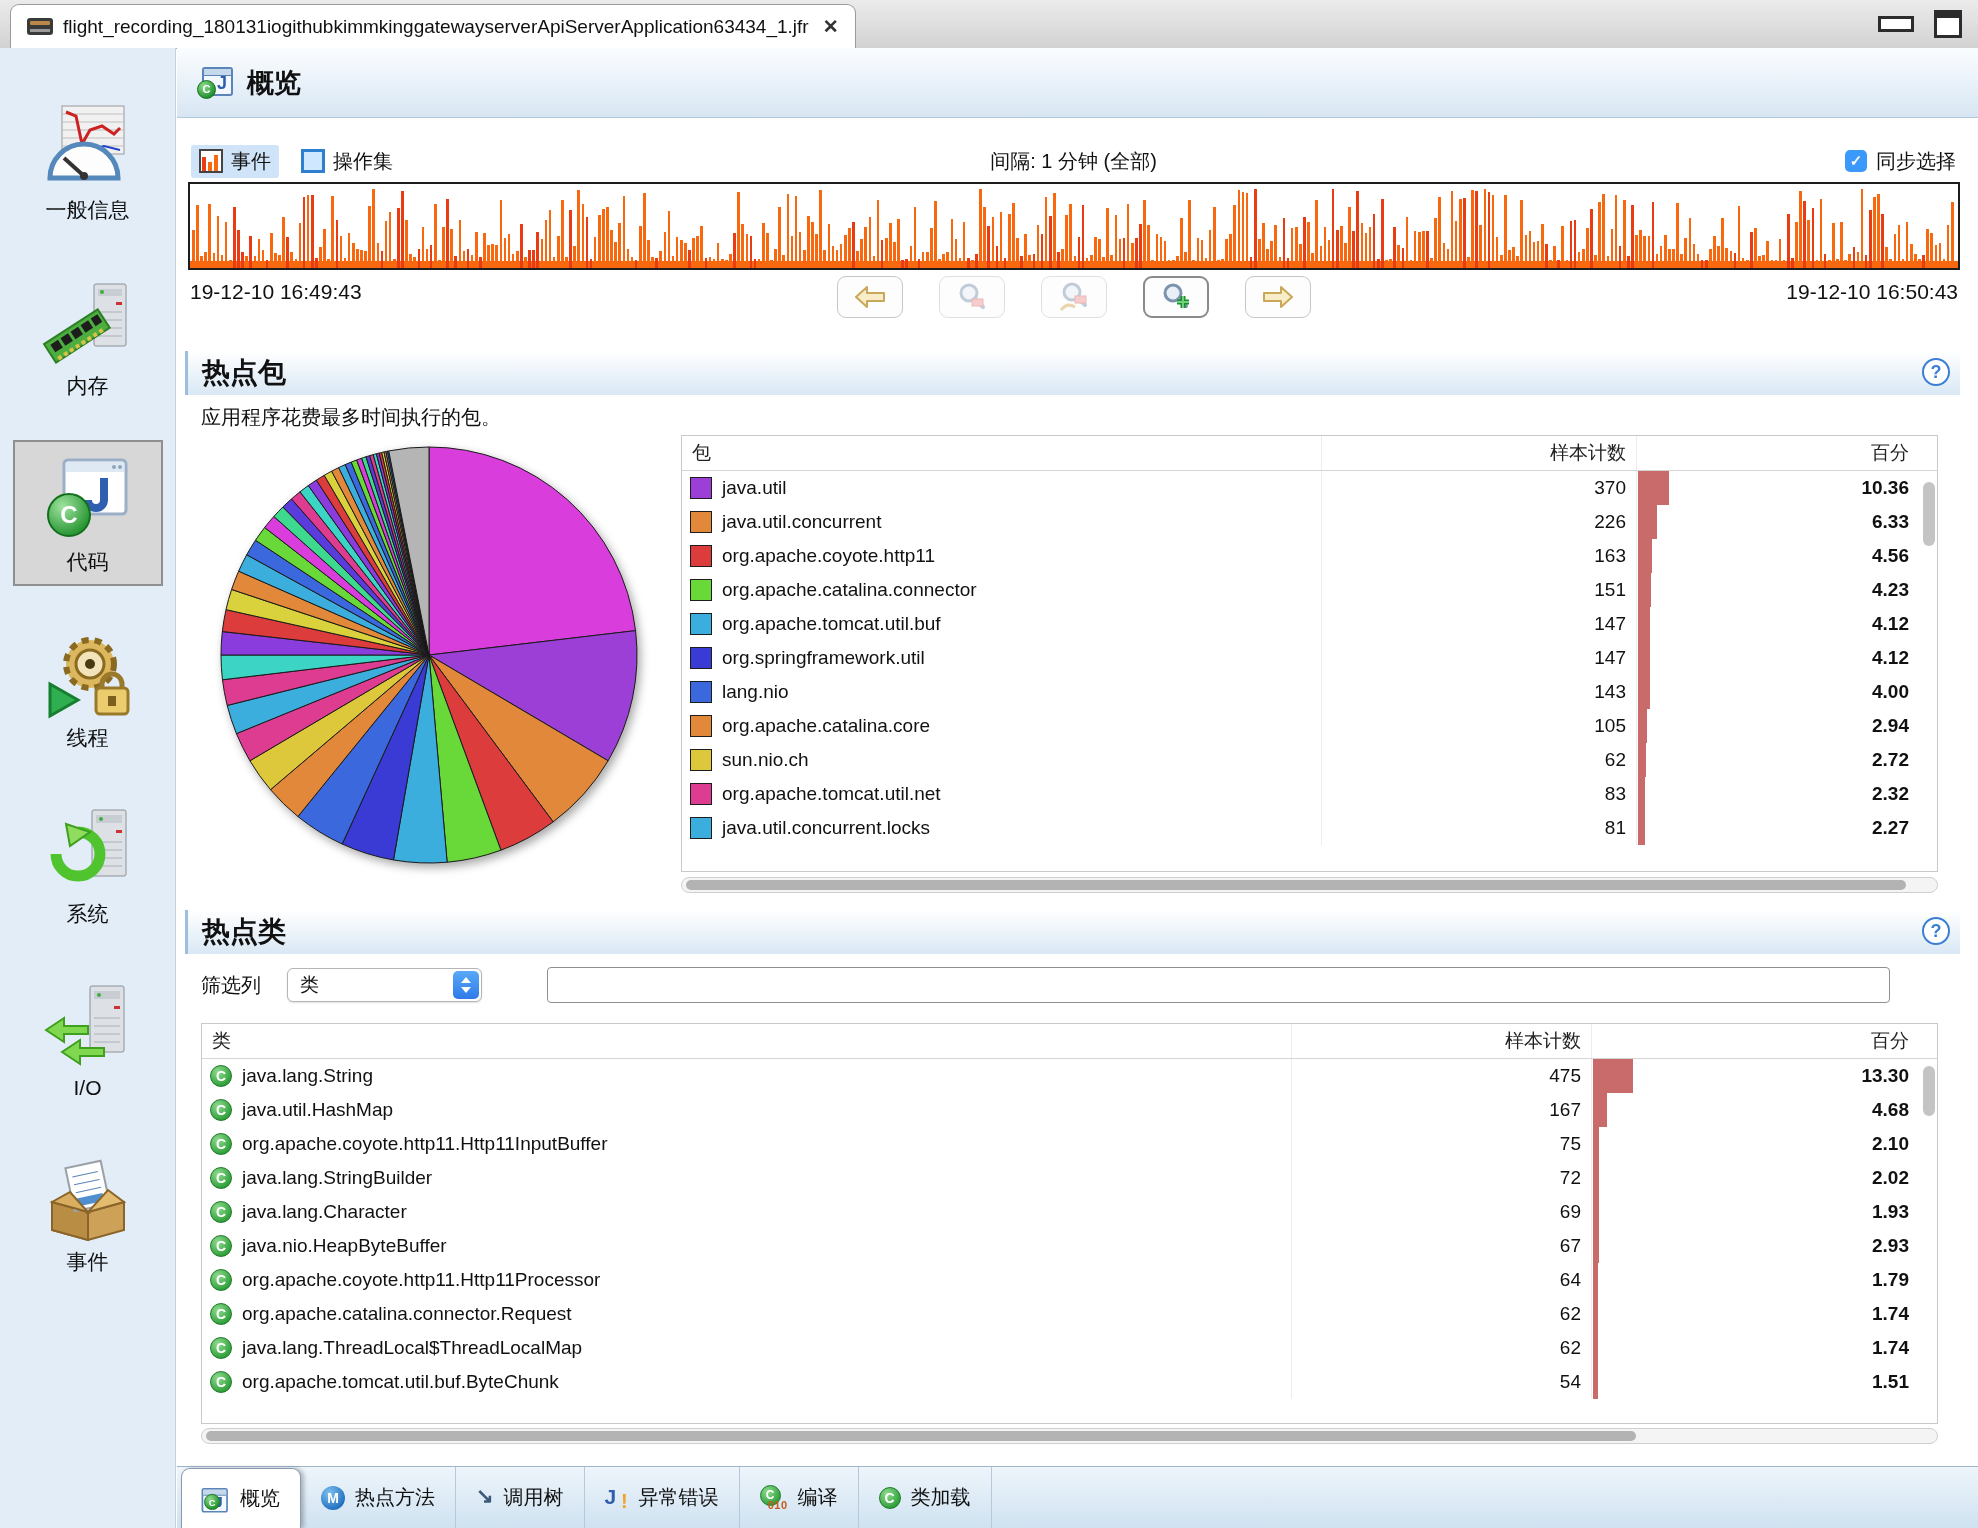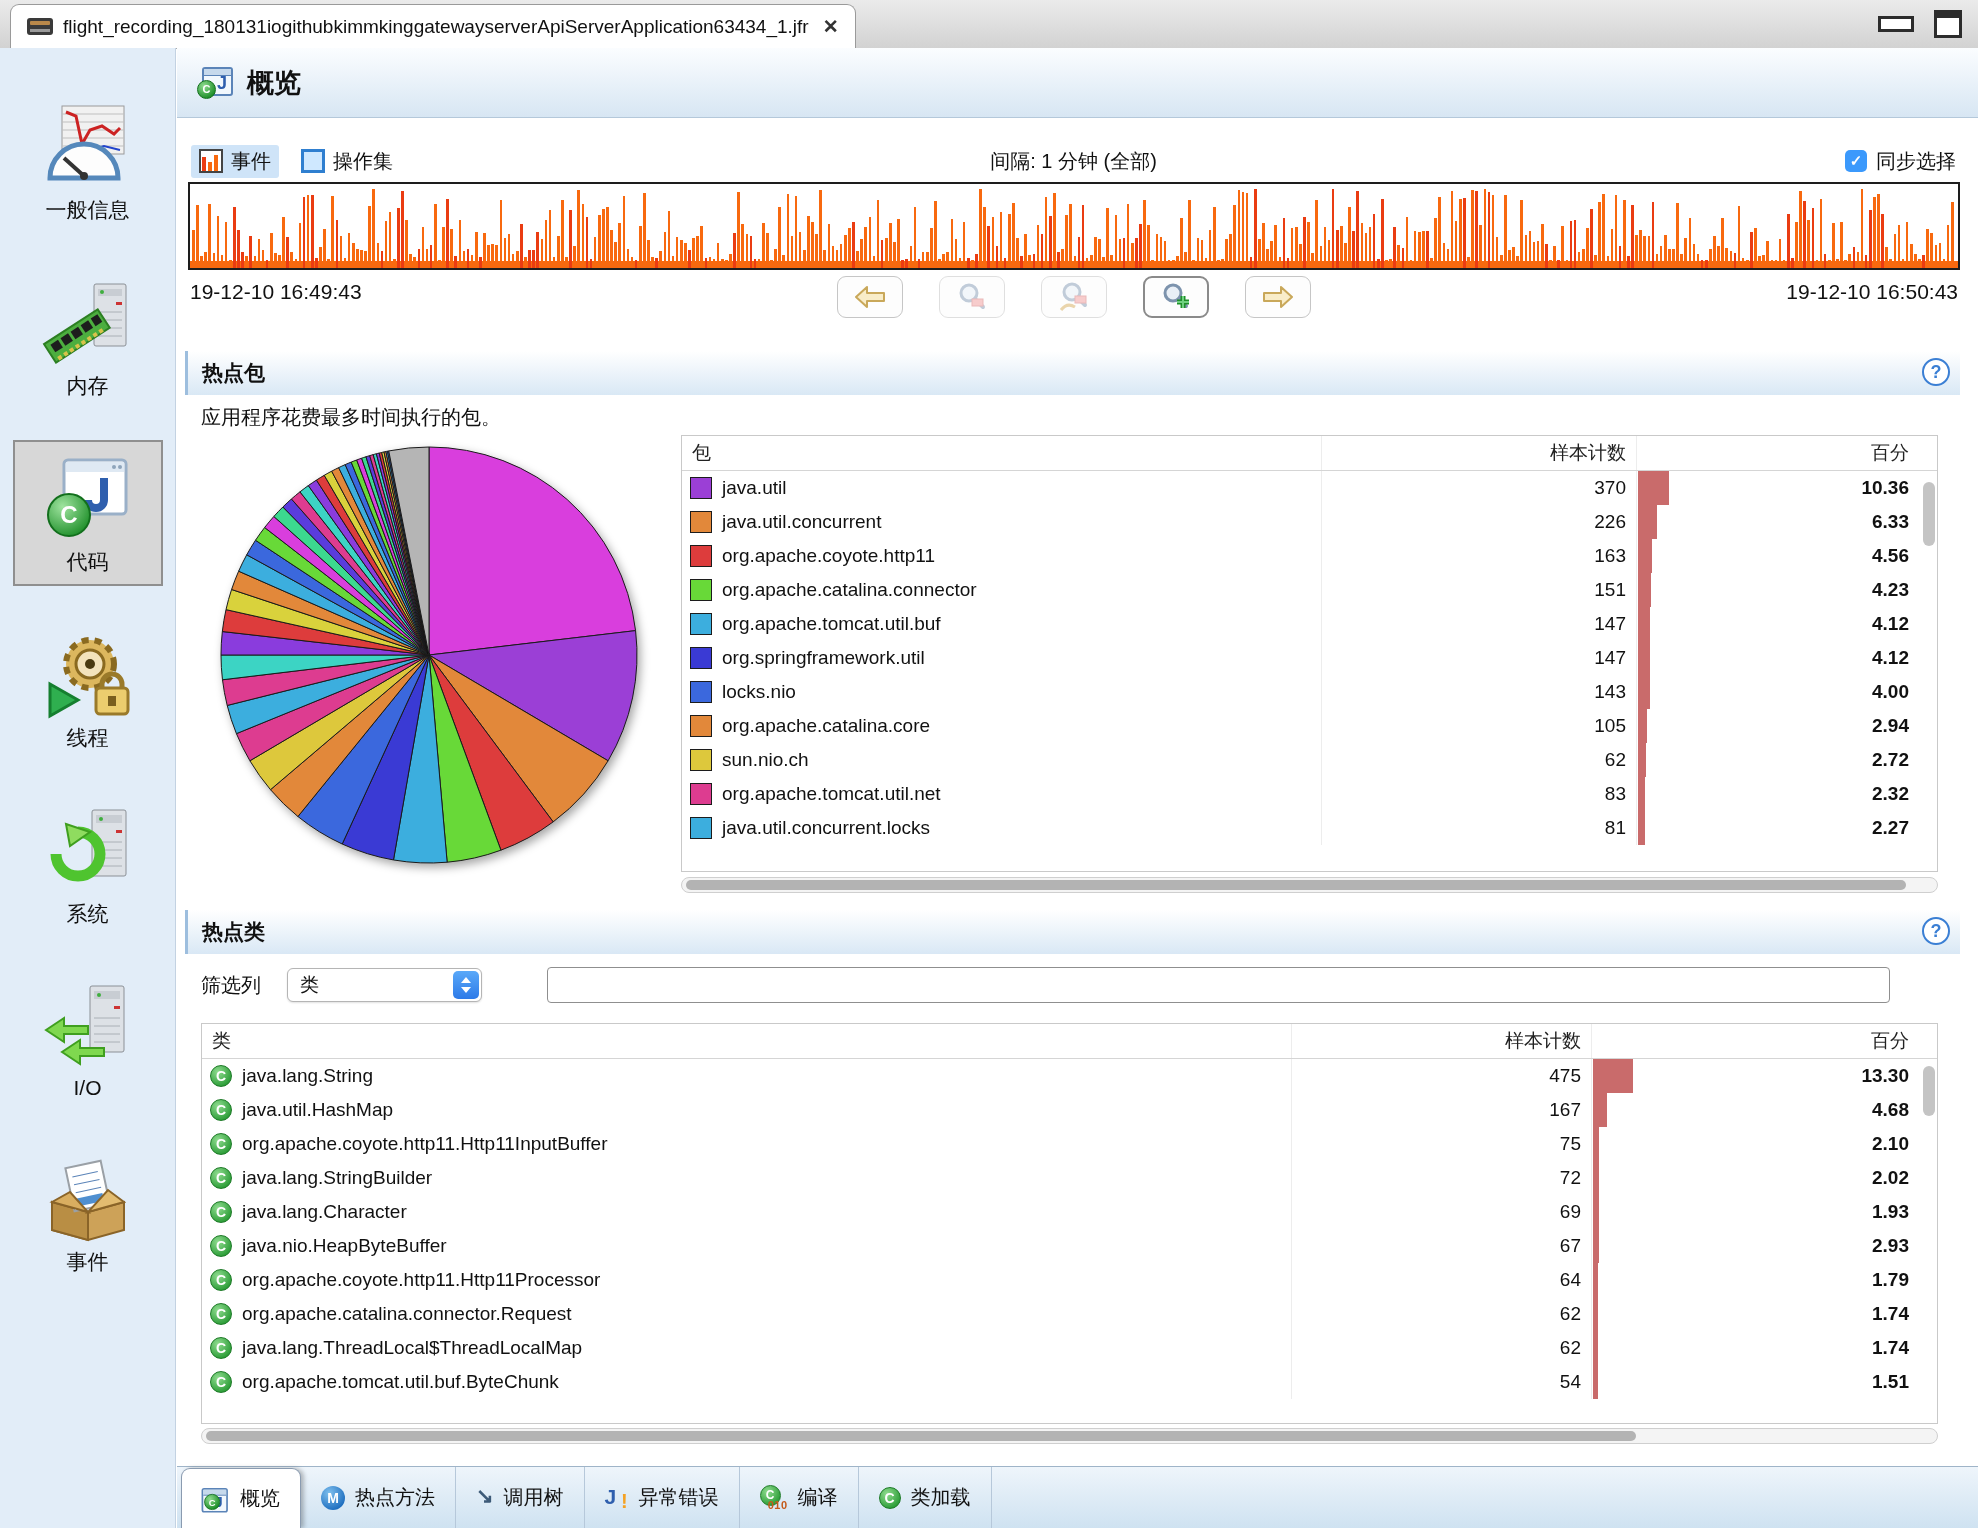--- a/index.html
+++ b/index.html
@@ -73,21 +73,21 @@
   .nav-group{position:absolute;left:50%;top:0;transform:translateX(-50%);display:flex;gap:36px;}
   .nav-btn{width:66px;height:42px;border:1px solid #c6c6c6;border-radius:9px;background:#fdfdfd;
     display:flex;align-items:center;justify-content:center;cursor:pointer;box-sizing:border-box;}
   .nav-btn.primary{border:2px solid #8a8a8a;}
   .nav-btn.disabled{opacity:.55;}
 
   
   .sec-header{position:absolute;left:8px;right:18px;height:44px;
     background:linear-gradient(#ffffff,#d9e8f5);display:flex;align-items:center;
     padding-left:14px;box-sizing:border-box;border-left:3px solid #9dbede;}
-  .sec-title{font-size:21px;font-weight:bold;}
+  .sec-title{font-size:28px;font-weight:bold;}
   .help{position:absolute;right:10px;top:7px;width:28px;height:28px;border-radius:50%;
     border:2px solid #3b7fd4;color:#3b7fd4;font-size:18px;font-weight:bold;background:#fff;
     display:flex;align-items:center;justify-content:center;box-sizing:border-box;cursor:pointer;}
   .sec-desc{position:absolute;left:24px;font-size:20px;}
 
   
   .jtable{position:absolute;background:#fff;border:1px solid #c9c9c9;box-sizing:border-box;overflow:hidden;}
   .jrow{display:grid;height:34px;align-items:center;font-size:19px;}
   .pkg .jrow{grid-template-columns:1fr 315px 300px;}
   .cls .jrow{grid-template-columns:1fr 300px 345px;}
@@ -945,21 +945,21 @@
     <span class="c-count">147</span>
     <span class="c-pct">
               <span class="hbar" style="width: 12.36px; background: rgb(201, 107, 107);"></span>
               <span class="pv">4.12</span>
             </span>
   </div>
 
   <div class="jrow">
     <span class="c-name">
               <span class="swatch" style="background: rgb(59, 104, 221);"></span>
-              <span class="nm">locks.nio</span>
+              <span class="nm">lang.nio</span>
             </span>
     <span class="c-count">143</span>
     <span class="c-pct">
               <span class="hbar" style="width: 12px; background: rgb(201, 107, 107);"></span>
               <span class="pv">4.00</span>
             </span>
   </div>
 
   <div class="jrow">
     <span class="c-name">

